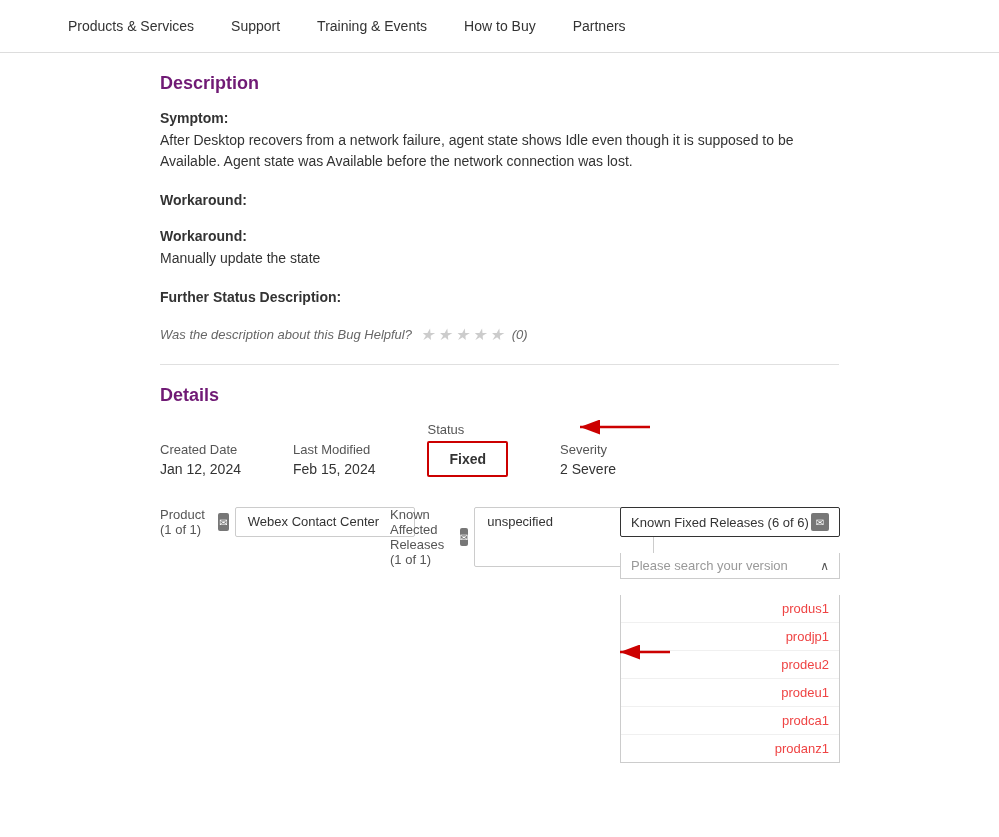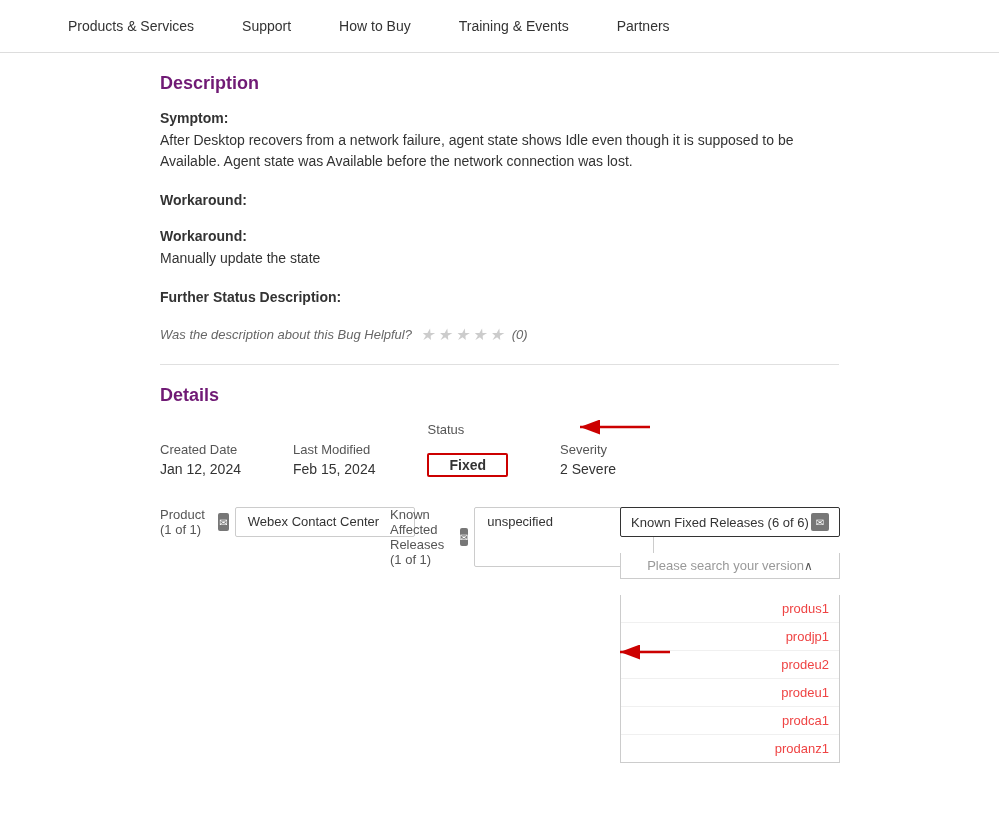--- a/index.html
+++ b/index.html
@@ -14,21 +14,21 @@
       border-bottom: 1px solid #ddd;
       background: #fff;
     }
     .nav-logo {
       margin-right: 30px;
       display: flex;
       align-items: center;
     }
     .nav-links {
       display: flex;
-      gap: 12px;
+      gap: 1px;
       list-style: none;
     }
     .nav-links li a {
       display: block;
       padding: 0 18px;
       height: 53px;
       line-height: 53px;
       text-decoration: none;
       color: #333;
       font-size: 14px;
@@ -71,24 +71,23 @@
     }
     .stars { display: flex; gap: 3px; }
     .star { color: #ccc; font-size: 16px; }
     .rating-count { color: #666; font-size: 13px; }
     .detail-item { display: flex; flex-direction: column; gap: 4px; }
     .detail-label { font-size: 13px; color: #555; font-weight: 500; }
     .detail-value { font-size: 14px; color: #333; }
 
     .status-box {
       border: 2px solid #cc0000;
-      padding: 2px 20px;
+      padding: 8px 20px;
       display: inline-block;
       border-radius: 2px;
-      margin-top: 12px;
     }
     .status-value { font-size: 14px; color: #333; font-weight: 600; }
 
     
     .products-row {
       display: flex;
       gap: 30px;
       align-items: flex-start;
       position: relative;
     }
@@ -137,21 +136,21 @@
       padding: 5px 10px;
       border-radius: 2px;
       background: #fff;
       font-size: 13px;
       font-weight: 500;
       margin-bottom: 0;
     }
     .search-box {
       display: flex;
       align-items: center;
-      justify-content: center;
+      justify-content: space-between;
       border: 1px solid #ccc;
       border-top: none;
       padding: 5px 10px;
       font-size: 13px;
       color: #999;
       background: #fff;
     }
     .chevron-icon { font-size: 12px; color: #555; }
     .dropdown-list {
       border: 1px solid #ccc;
@@ -202,24 +201,24 @@
     </svg>
   </div>
   <ul class="nav-links">
     <li>
         <a href="#">Products &amp; Services</a>
       </li>
     <li>
         <a href="#">Support</a>
       </li>
     <li>
+        <a href="#">Training &amp; Events</a>
+      </li>
+    <li>
         <a href="#">How to Buy</a>
-      </li>
-    <li>
-        <a href="#">Training &amp; Events</a>
       </li>
     <li>
         <a href="#">Partners</a>
       </li>
   </ul>
 </nav>
 
 <div class="main-content">
 
   <div class="section">

